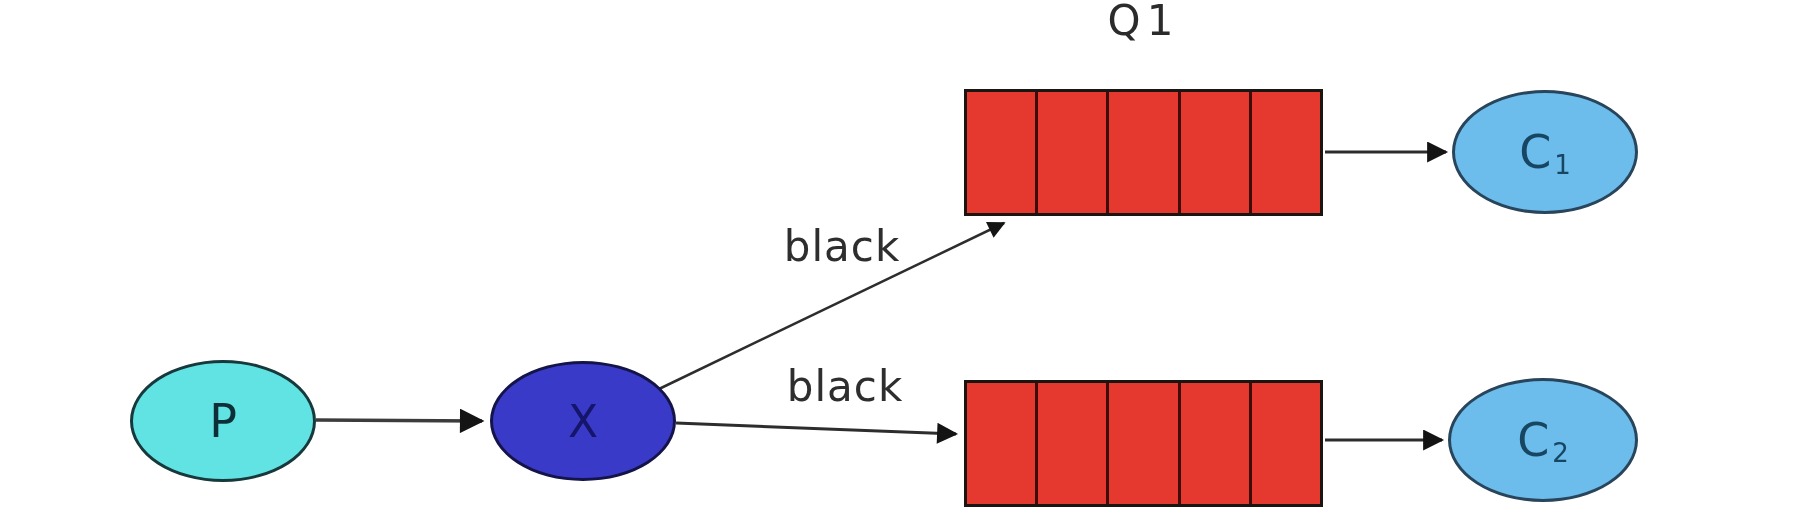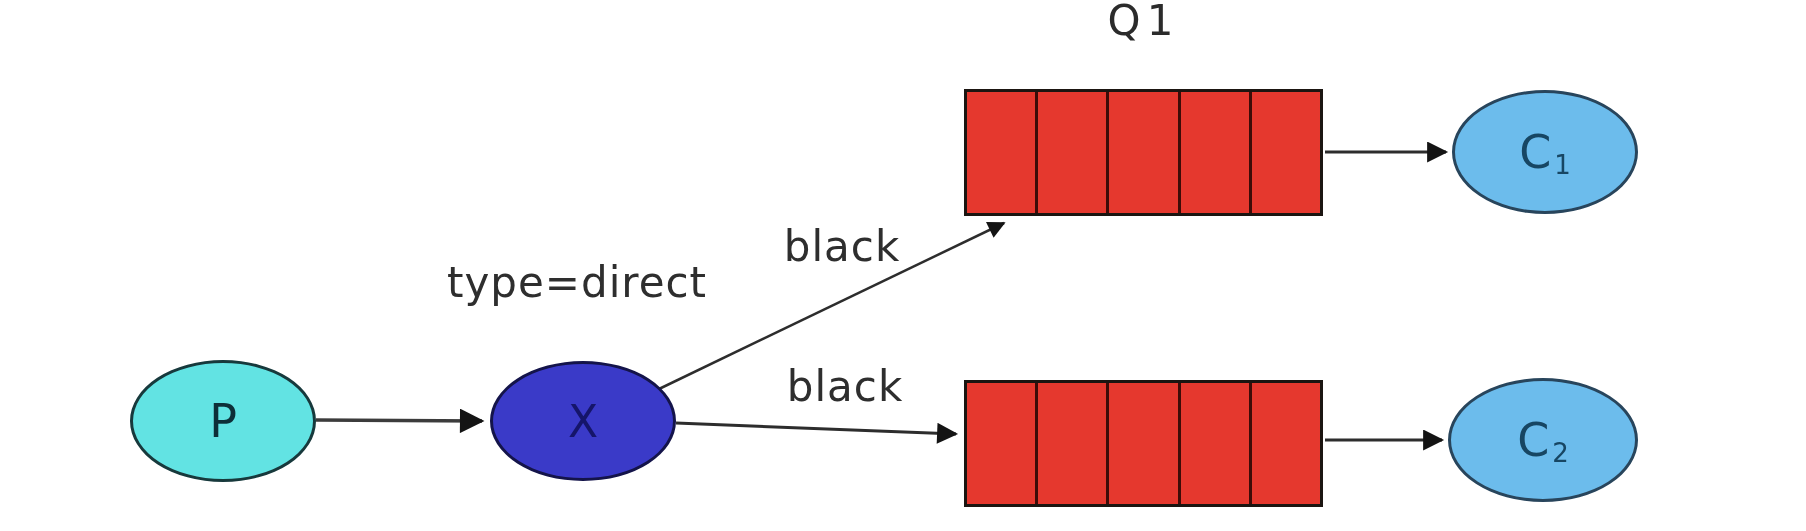--- a/index.html
+++ b/index.html
@@ -81,21 +81,20 @@
     <line x1="659" y1="389" x2="1004" y2="223" stroke="#2d2d2d" stroke-width="2.5" marker-end="url(#ah)"></line>
     <line x1="676" y1="423" x2="956" y2="434" stroke="#2d2d2d" stroke-width="3" marker-end="url(#ah)"></line>
     <line x1="1325" y1="152" x2="1446" y2="152" stroke="#2d2d2d" stroke-width="3" marker-end="url(#ah)"></line>
     <line x1="1325" y1="440" x2="1442" y2="440" stroke="#2d2d2d" stroke-width="3" marker-end="url(#ah)"></line>
   </svg>
 
   <div class="node producer">
     <span>P</span>
   </div>
 
-  <div class="elabel type-label">type=direct</div>
 
   <div class="node exchange">
     <span>X</span>
   </div>
 
   <div class="elabel binding-1">black</div>
   <div class="elabel binding-2">black</div>
 
   <div class="qlabel q1">Q1</div>
   <div class="queue q1">

